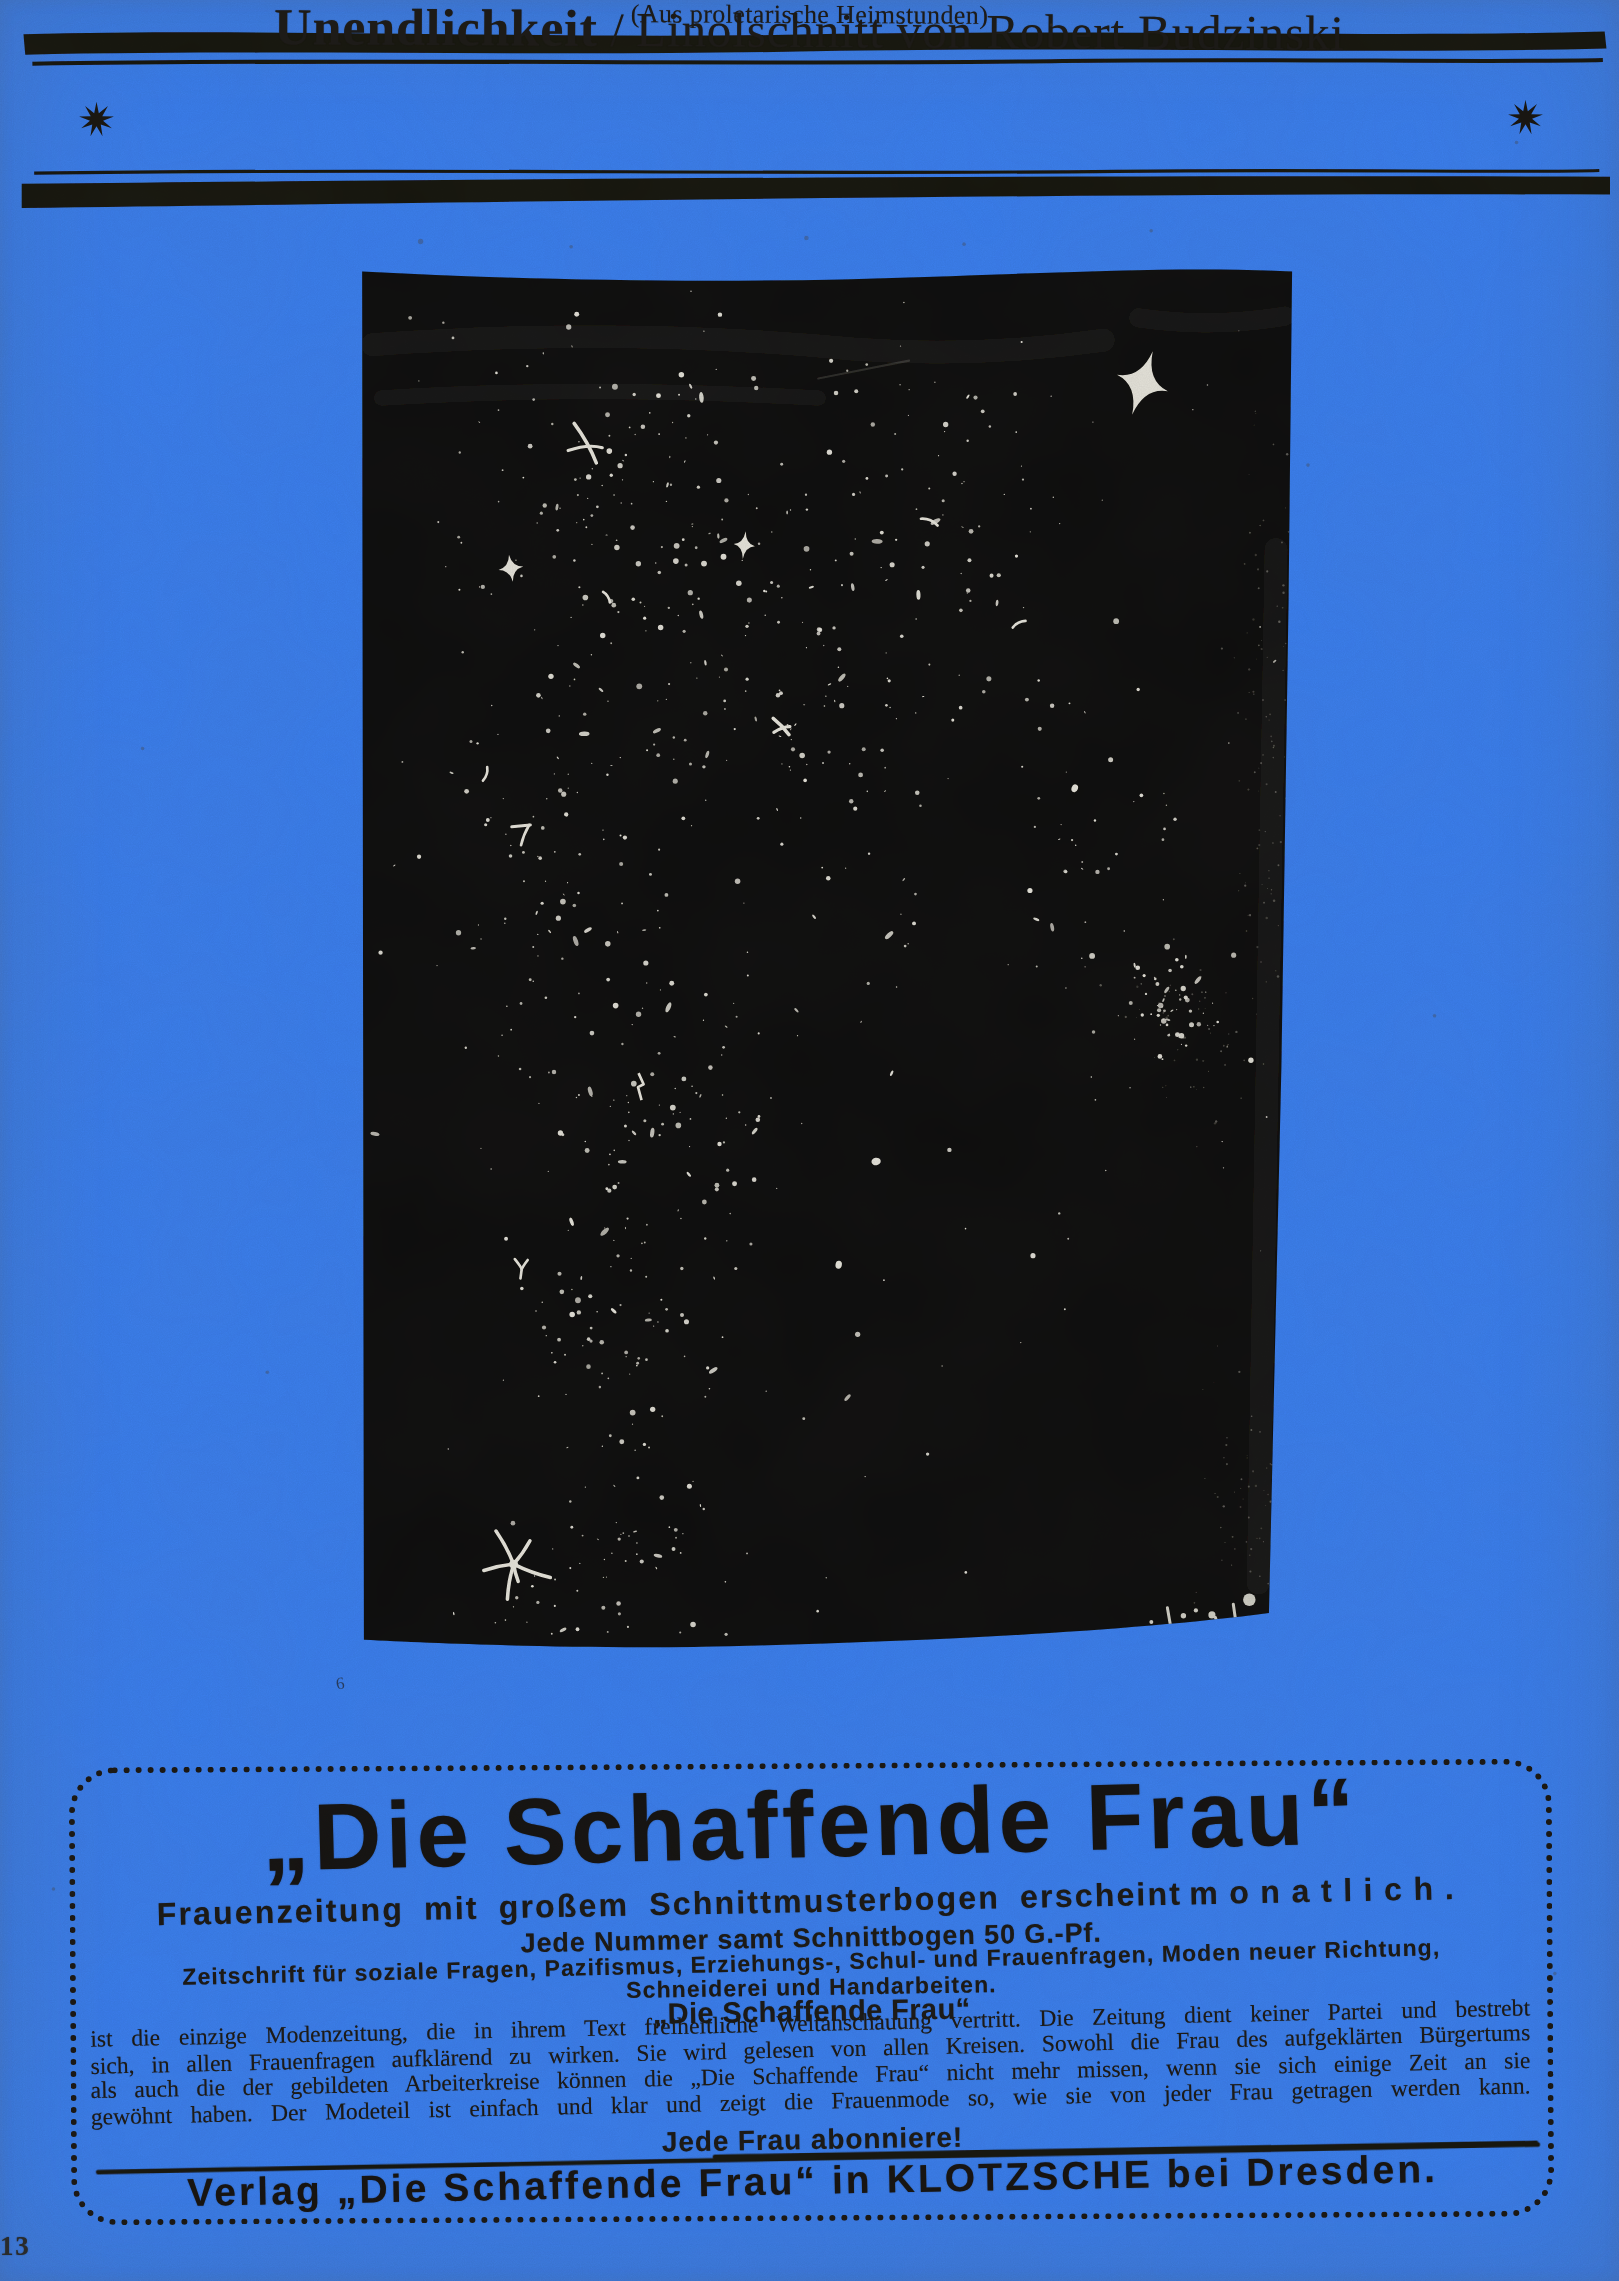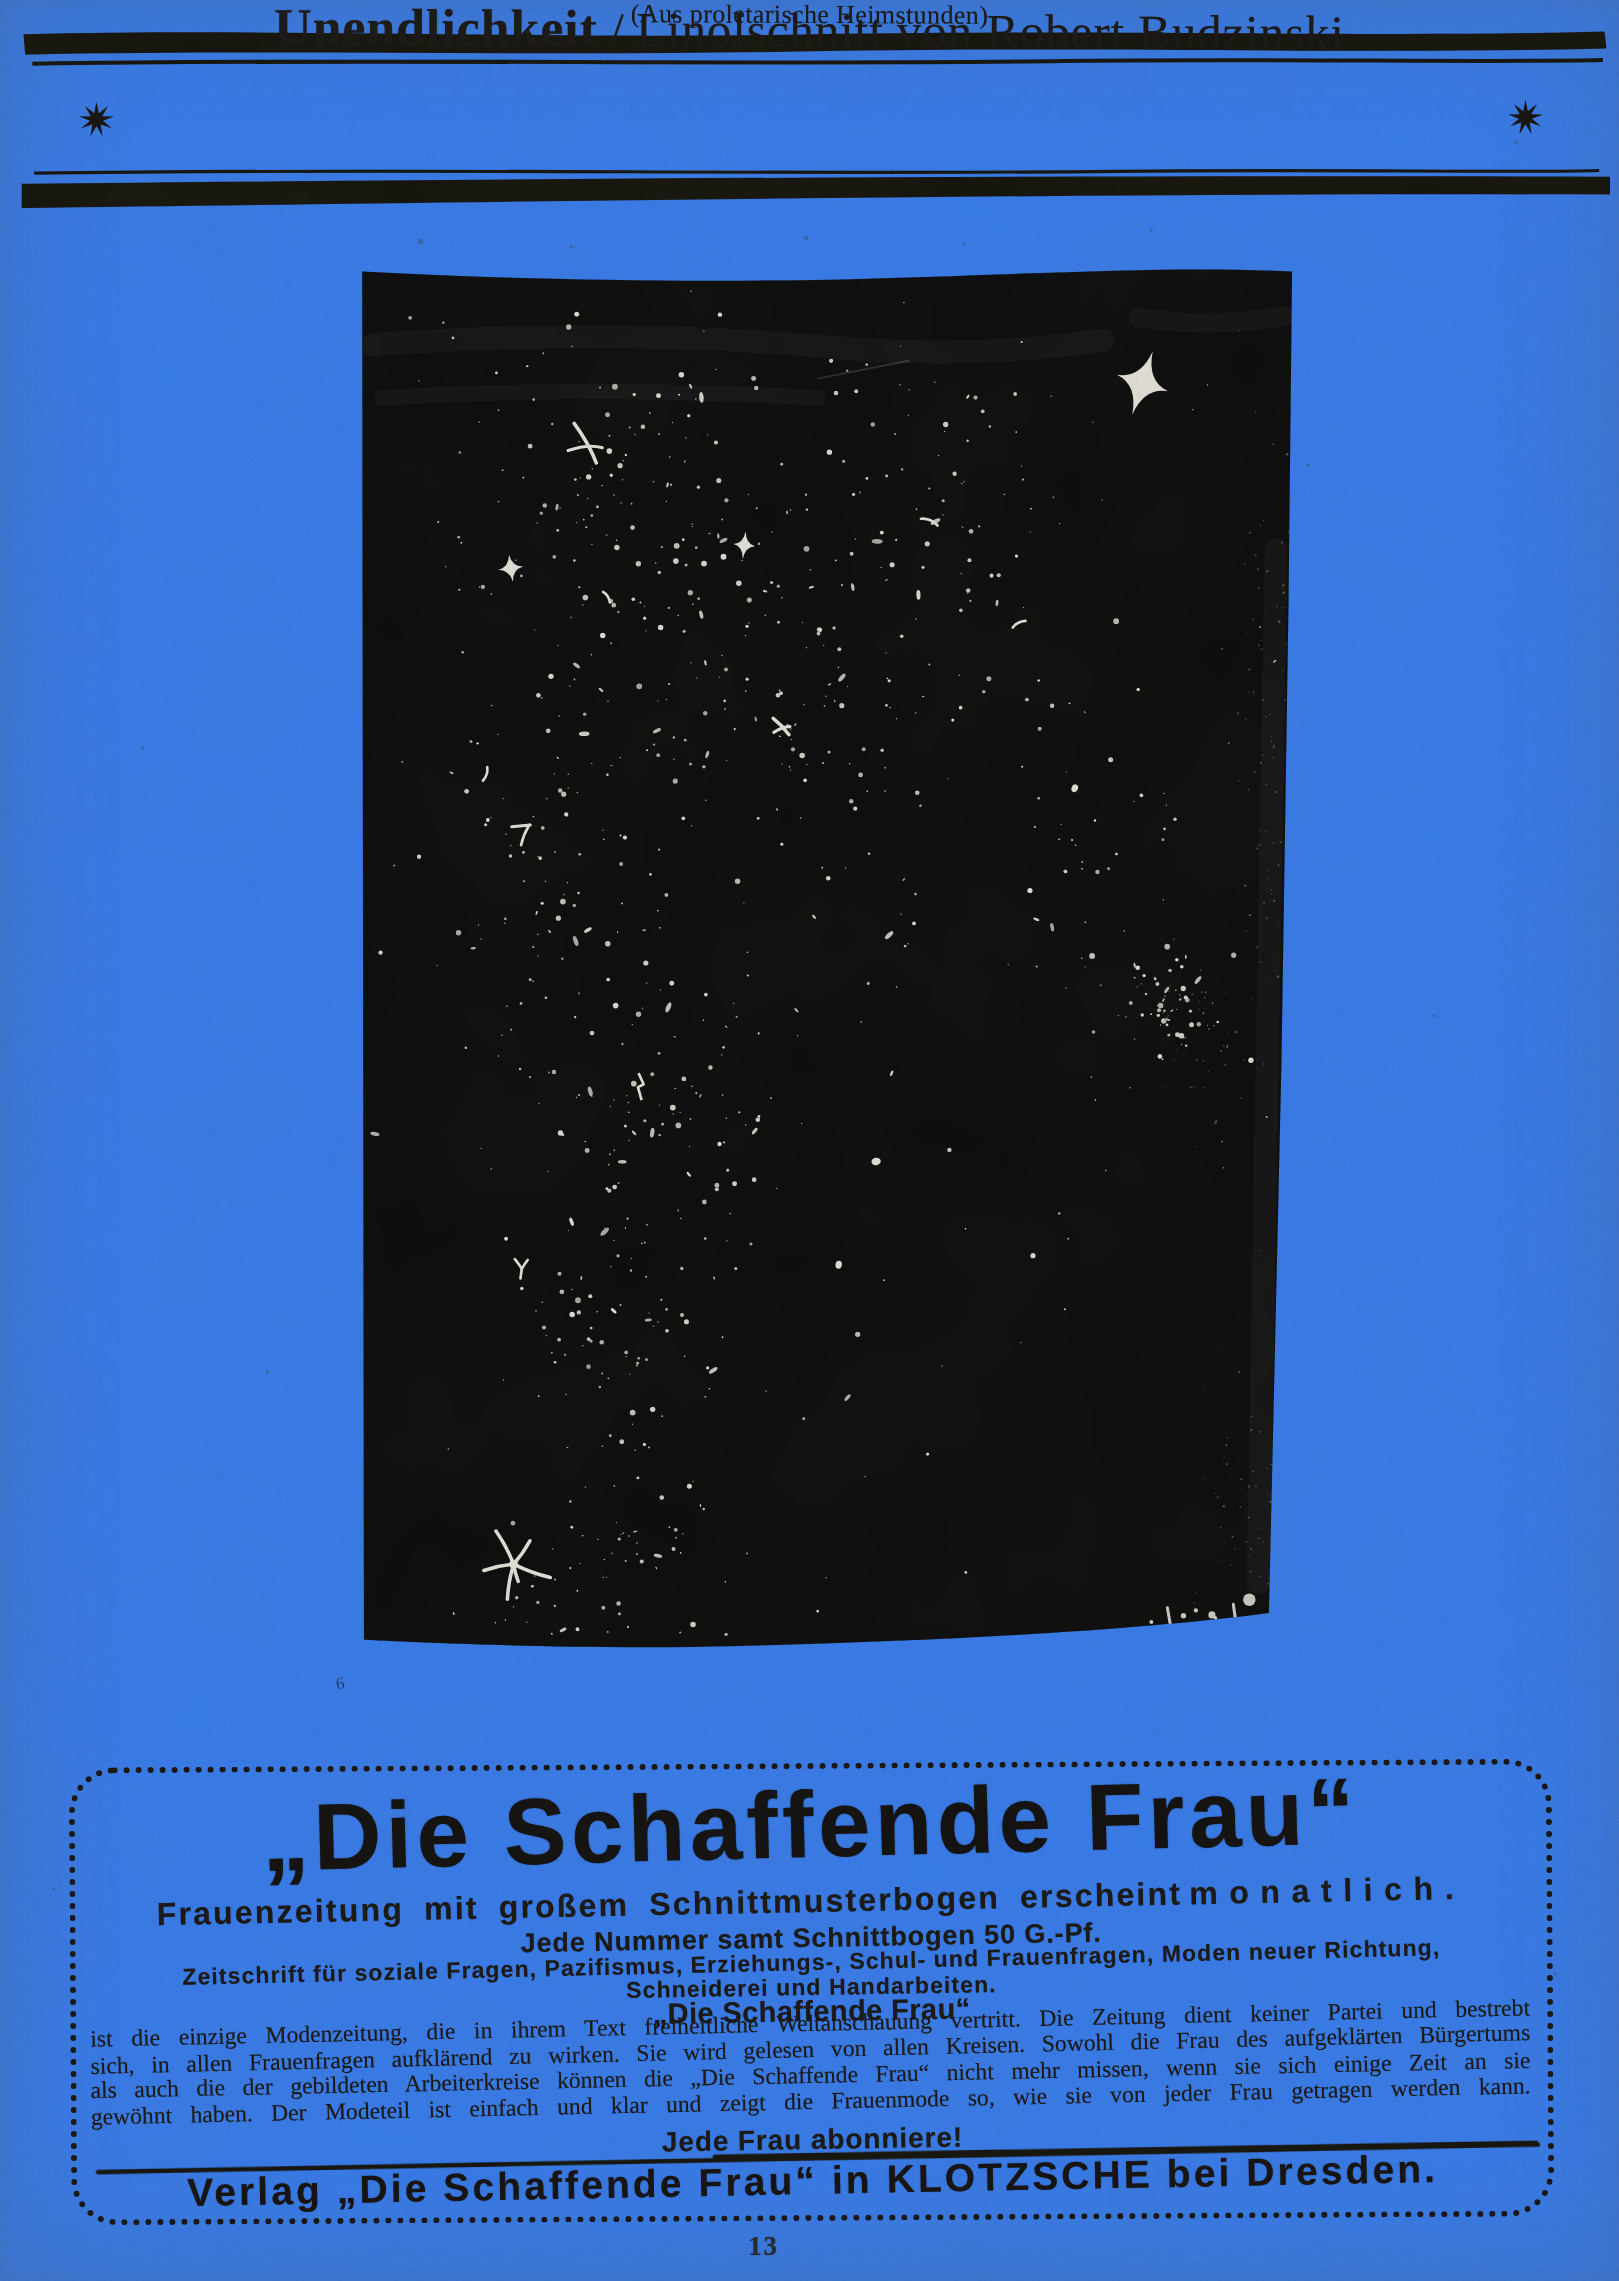--- a/index.html
+++ b/index.html
@@ -66,21 +66,21 @@
   .ad-body .bline:nth-child(2){transform:rotate(-1deg);}
   .ad-body .bline:nth-child(3){transform:rotate(-.85deg);}
   .ad-body .bline:nth-child(4){transform:rotate(-.9deg);}
   .ad-cta{top:355px; font-size:28px; font-weight:700; letter-spacing:0.9px; transform:rotate(-.6deg);
     text-shadow:0 0 0.9px rgba(25,22,18,.5);}
   .ad-rule{top:372px; left:14.3px !important; width:1454px !important;}
   .ad-publisher{top:390px; font-size:39px; font-weight:700; letter-spacing:3.1px; transform:rotate(-.75deg);
     color:#161310; text-shadow:0 0 1.2px rgba(20,17,14,.5);}
 
   .page-number{
-    left:0; top:2231px; width:1527px; text-align:center; font-size:27px; font-weight:700;
+    left:0; top:2231px; width:1527px; font-size:27px; font-weight:700;
     letter-spacing:1.8px; color:#272319; text-shadow:0 0 1.4px rgba(40,35,28,.65); opacity:.9;
   }
   .grain{left:0;top:0;pointer-events:none;}
 </style>
 </head>
 <body>
 
 <div class="page">
 
   <svg class="abs" style="left:10.7px;top:27px" width="1599" height="43" viewBox="0 0 1794 48">

